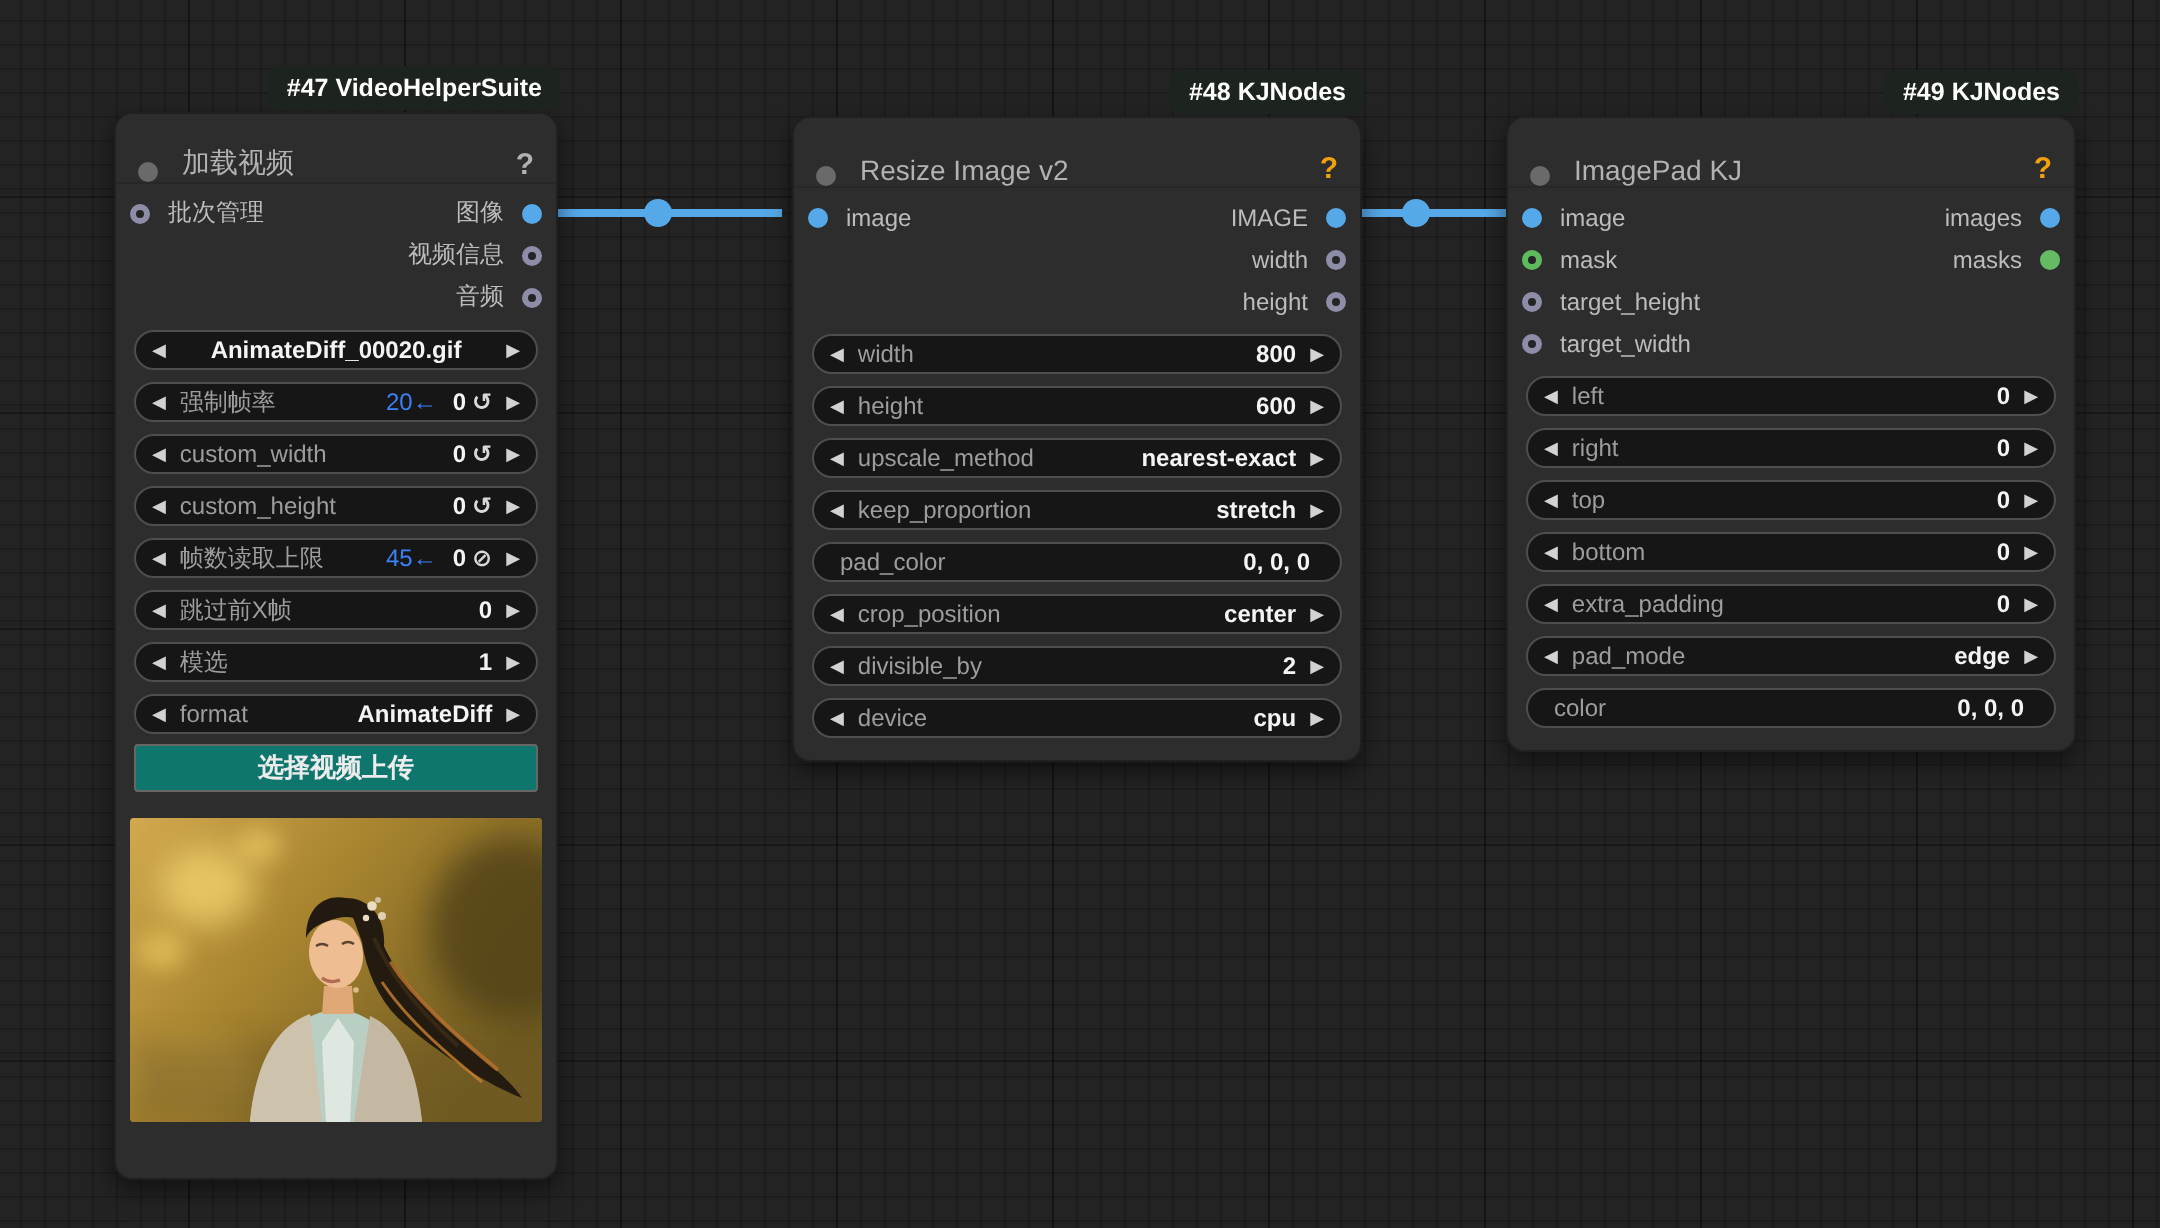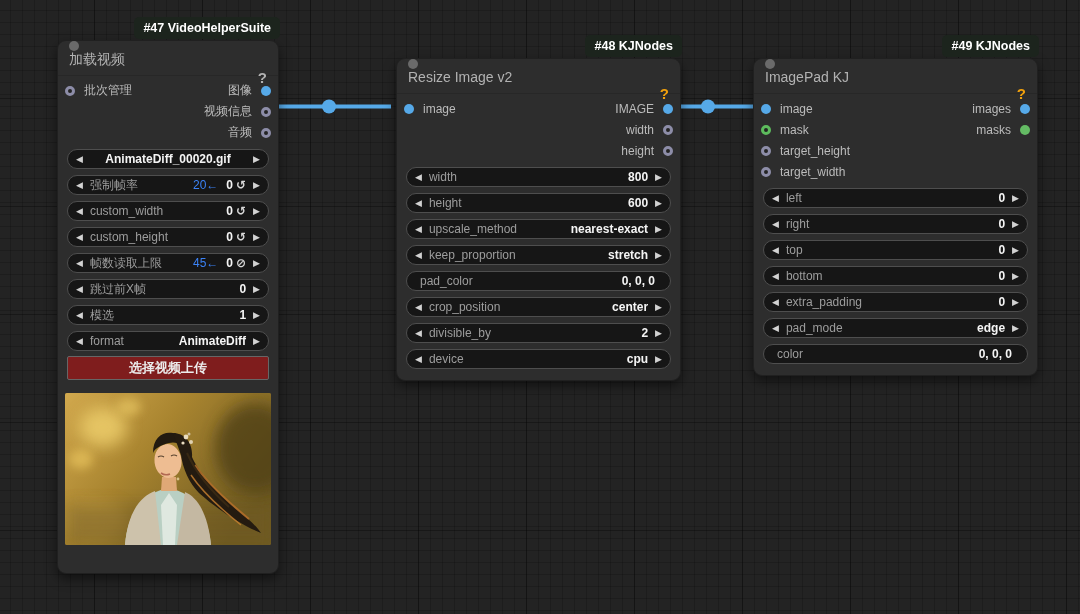--- a/index.html
+++ b/index.html
@@ -18,22 +18,22 @@
   #wires{position:absolute;left:0;top:0;width:1080px;height:614px;z-index:1;pointer-events:none;}
   .node{
     position:absolute;z-index:2;background:#2d2d2d;border:1px solid #202020;
     border-radius:9px;box-shadow:0 5px 12px rgba(0,0,0,.5);box-sizing:border-box;
   }
   .badge{
     position:absolute;top:-24px;right:-2px;height:22px;line-height:22px;
     background:#1c241d;border-radius:5px;padding:0 9px;
     color:#ffffff;font-size:12.5px;font-weight:bold;white-space:nowrap;
   }
-  .ntitle{height:34px;display:flex;align-items:flex-start;padding:0 11px;
-    font-size:14px;color:#b2b2b2;border-bottom:1px solid #272727;flex-direction:column;}
+  .ntitle{height:34px;display:flex;align-items:flex-end;padding:0 11px;
+    font-size:14px;color:#b2b2b2;border-bottom:1px solid #272727;}
   .tdot{width:10px;height:10px;border-radius:50%;background:#6a6a6a;margin-right:12px;flex:none;}
   .thelp{margin-left:auto;font-weight:bold;font-size:15px;color:#b2b2b2;}
   .thelp.orange{color:#f2a10c;}
   .slots{padding-top:4px;}
   .srow{height:21px;display:flex;align-items:center;padding:0 7px;font-size:12px;color:#bcbcbc;}
   .in{display:flex;align-items:center;gap:9px;justify-content:flex-end;}
   .out{margin-left:auto;display:flex;align-items:center;gap:9px;}
   .dot{width:10px;height:10px;border-radius:50%;box-sizing:border-box;flex:none;}
   .dot.filled-blue{background:#56a9e8;}
   .dot.filled-green{background:#64bb64;}
@@ -51,37 +51,37 @@
   .wspacer{flex:1;}
   .ghost{color:#3b82f6;margin-right:8px;}
   .ghost:empty{display:none;}
   .wvalue{color:#f4f4f4;font-weight:bold;white-space:nowrap;}
   .wsuffix{color:#d8d8d8;margin-left:3px;font-weight:bold;}
   .wsuffix:empty{display:none;}
   .wend{width:7px;flex:none;}
   .widget.center .wvalue{flex:1;text-align:center;}
   .upload-btn{
     height:22px;margin:5px 9px 0;border:1px solid #666;border-radius:2px;
-    background:#7f1d1d;color:#ececec;font-size:13px;font-weight:bold;
+    background:#0f766e;color:#ececec;font-size:13px;font-weight:bold;
     display:flex;align-items:center;justify-content:center;
   }
   .preview{margin:13px 7px 0;height:152px;border-radius:2px;overflow:hidden;background:#8a6a28;}
   .preview svg{display:block;}
 </style>
 </head>
 <body>
 
 <svg id="wires">
   <path d="M267,106.5 L391,106.5" stroke="#56a9e8" stroke-width="4" fill="none"></path>
   <path d="M653,106.5 L764,106.5" stroke="#56a9e8" stroke-width="4" fill="none"></path>
   <circle cx="329" cy="106.5" r="7" fill="#56a9e8"></circle>
   <circle cx="708" cy="106.5" r="7" fill="#56a9e8"></circle>
 </svg>
 
-<div class="node" style="left:57px;top:40px;width:222px;height:534px;">
+<div class="node" style="left:57px;top:56px;width:222px;height:534px;">
   <div class="badge">#47 VideoHelperSuite</div>
   <div class="ntitle">
     <span class="tdot"></span>
     <span>加载视频</span>
     <span class="thelp">?</span>
   </div>
   <div class="slots">
     <div class="srow">
       <span class="in">
           <span class="dot ring-slate"></span>

